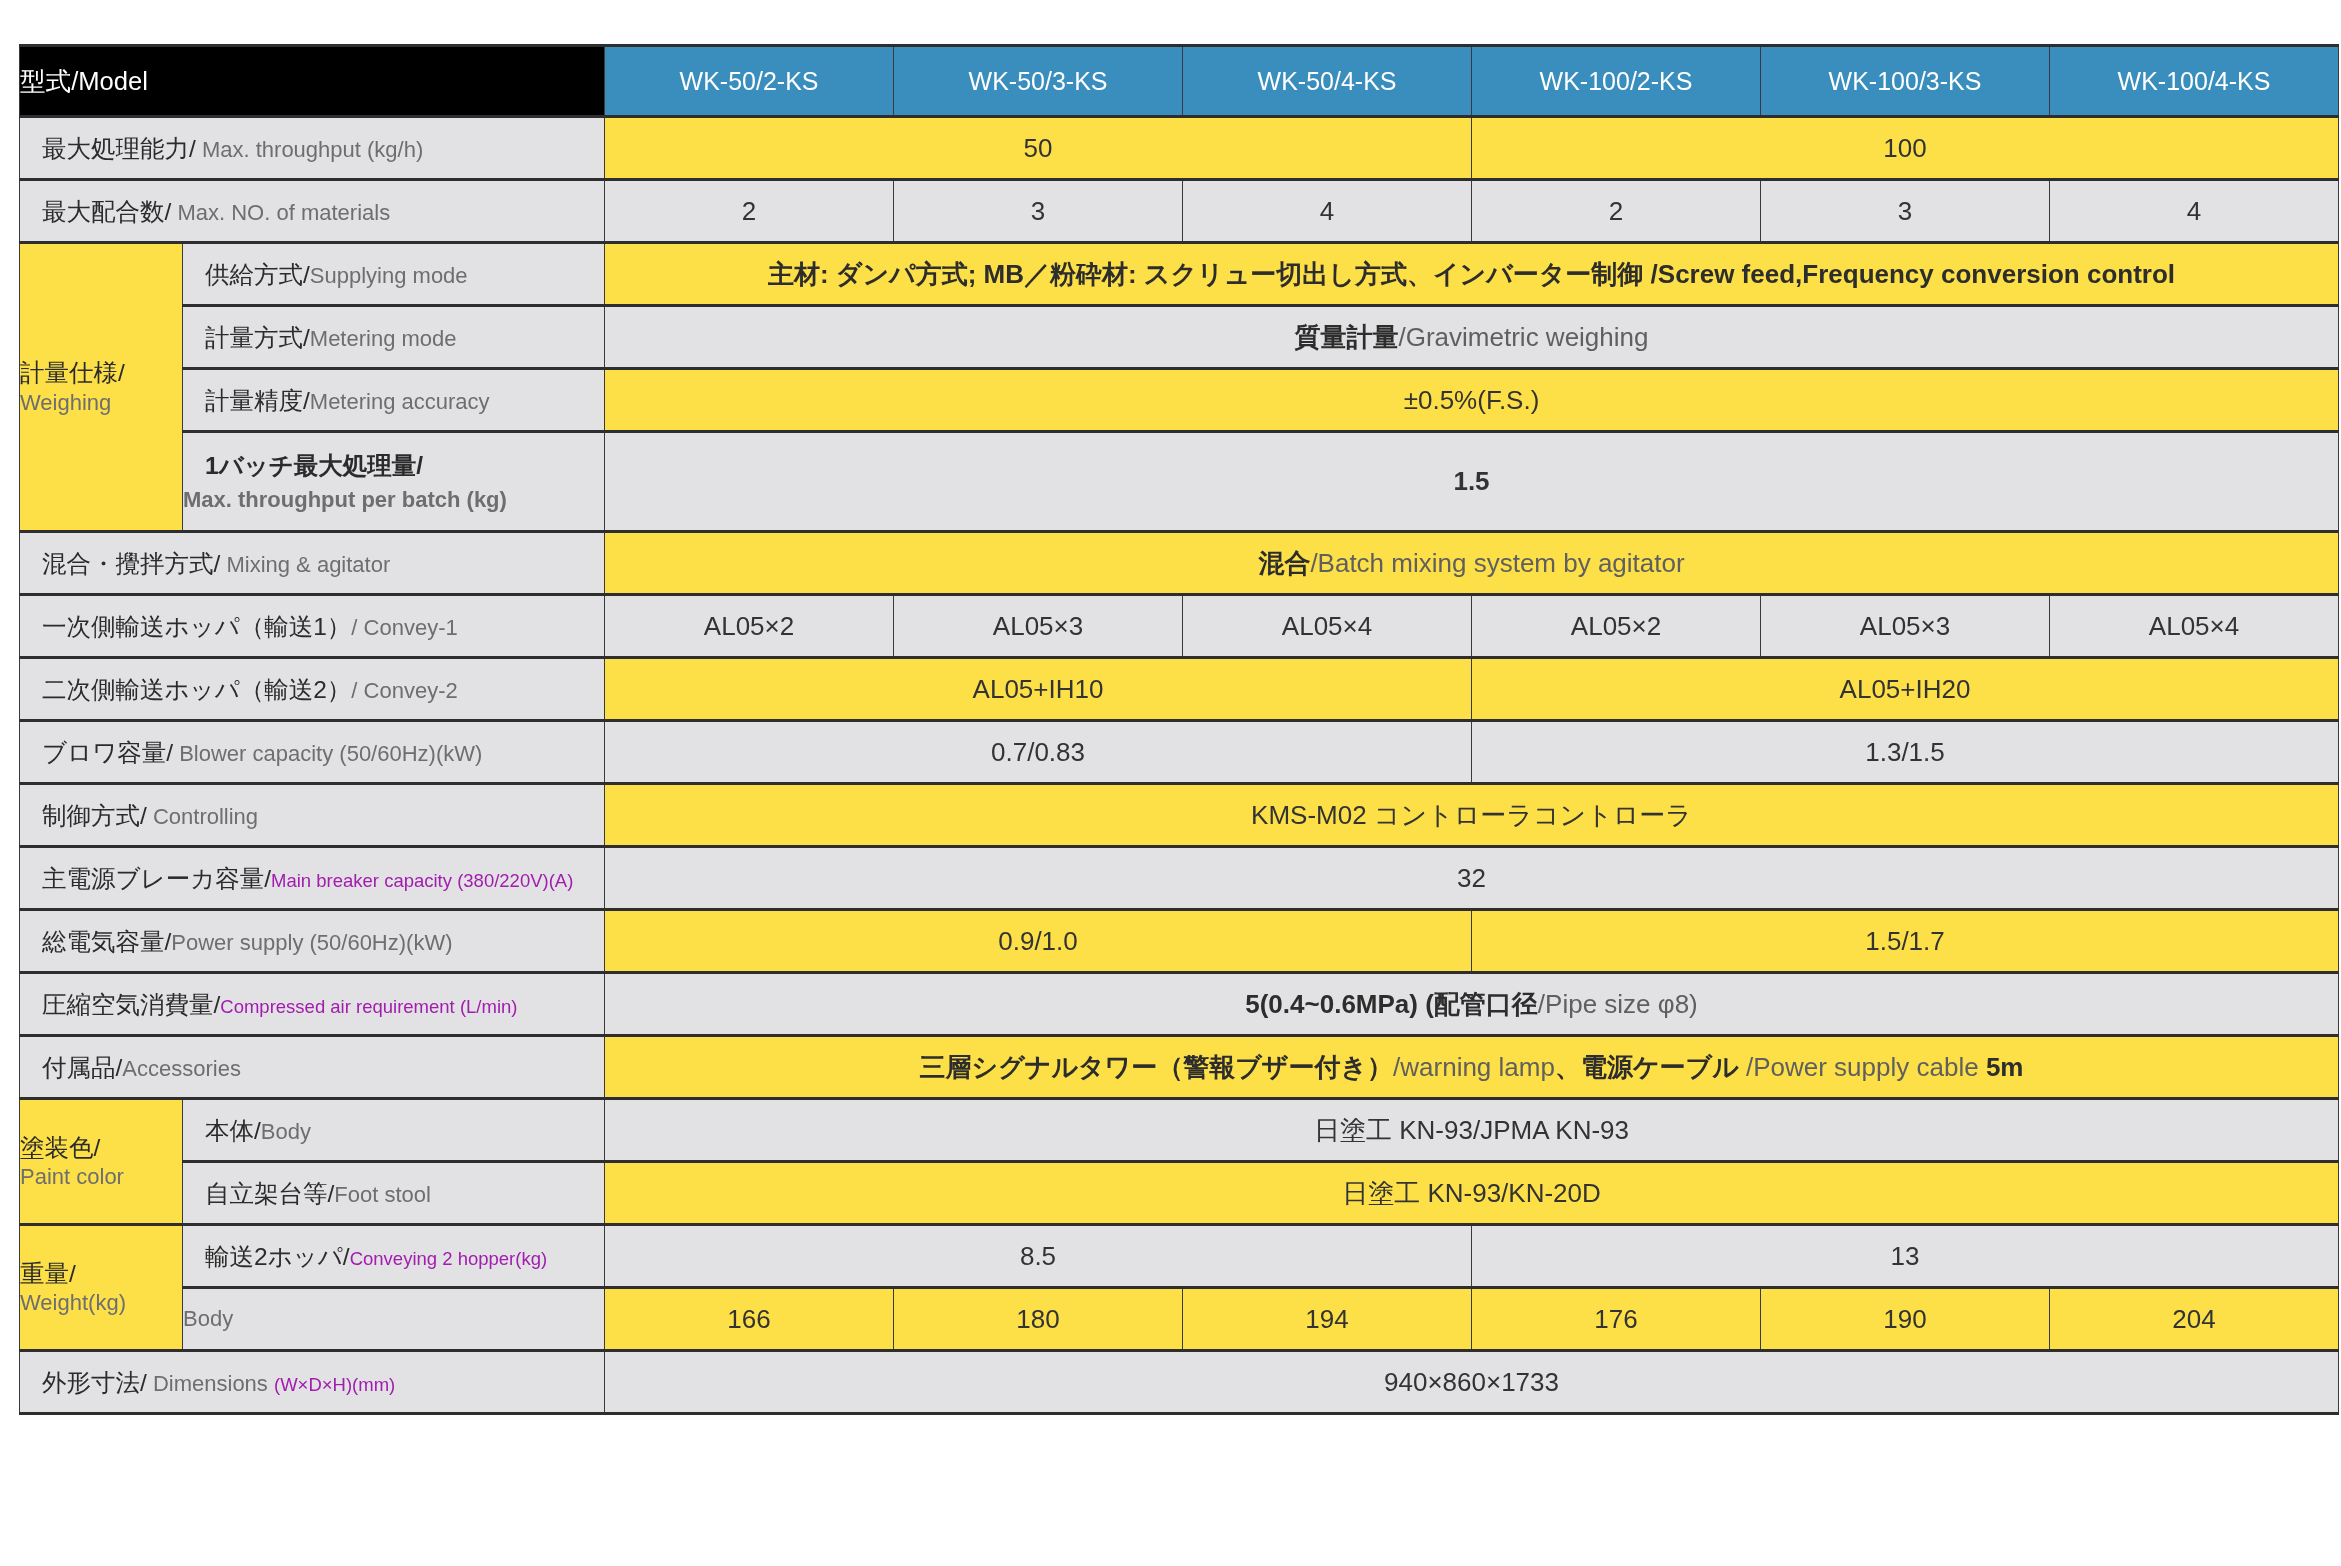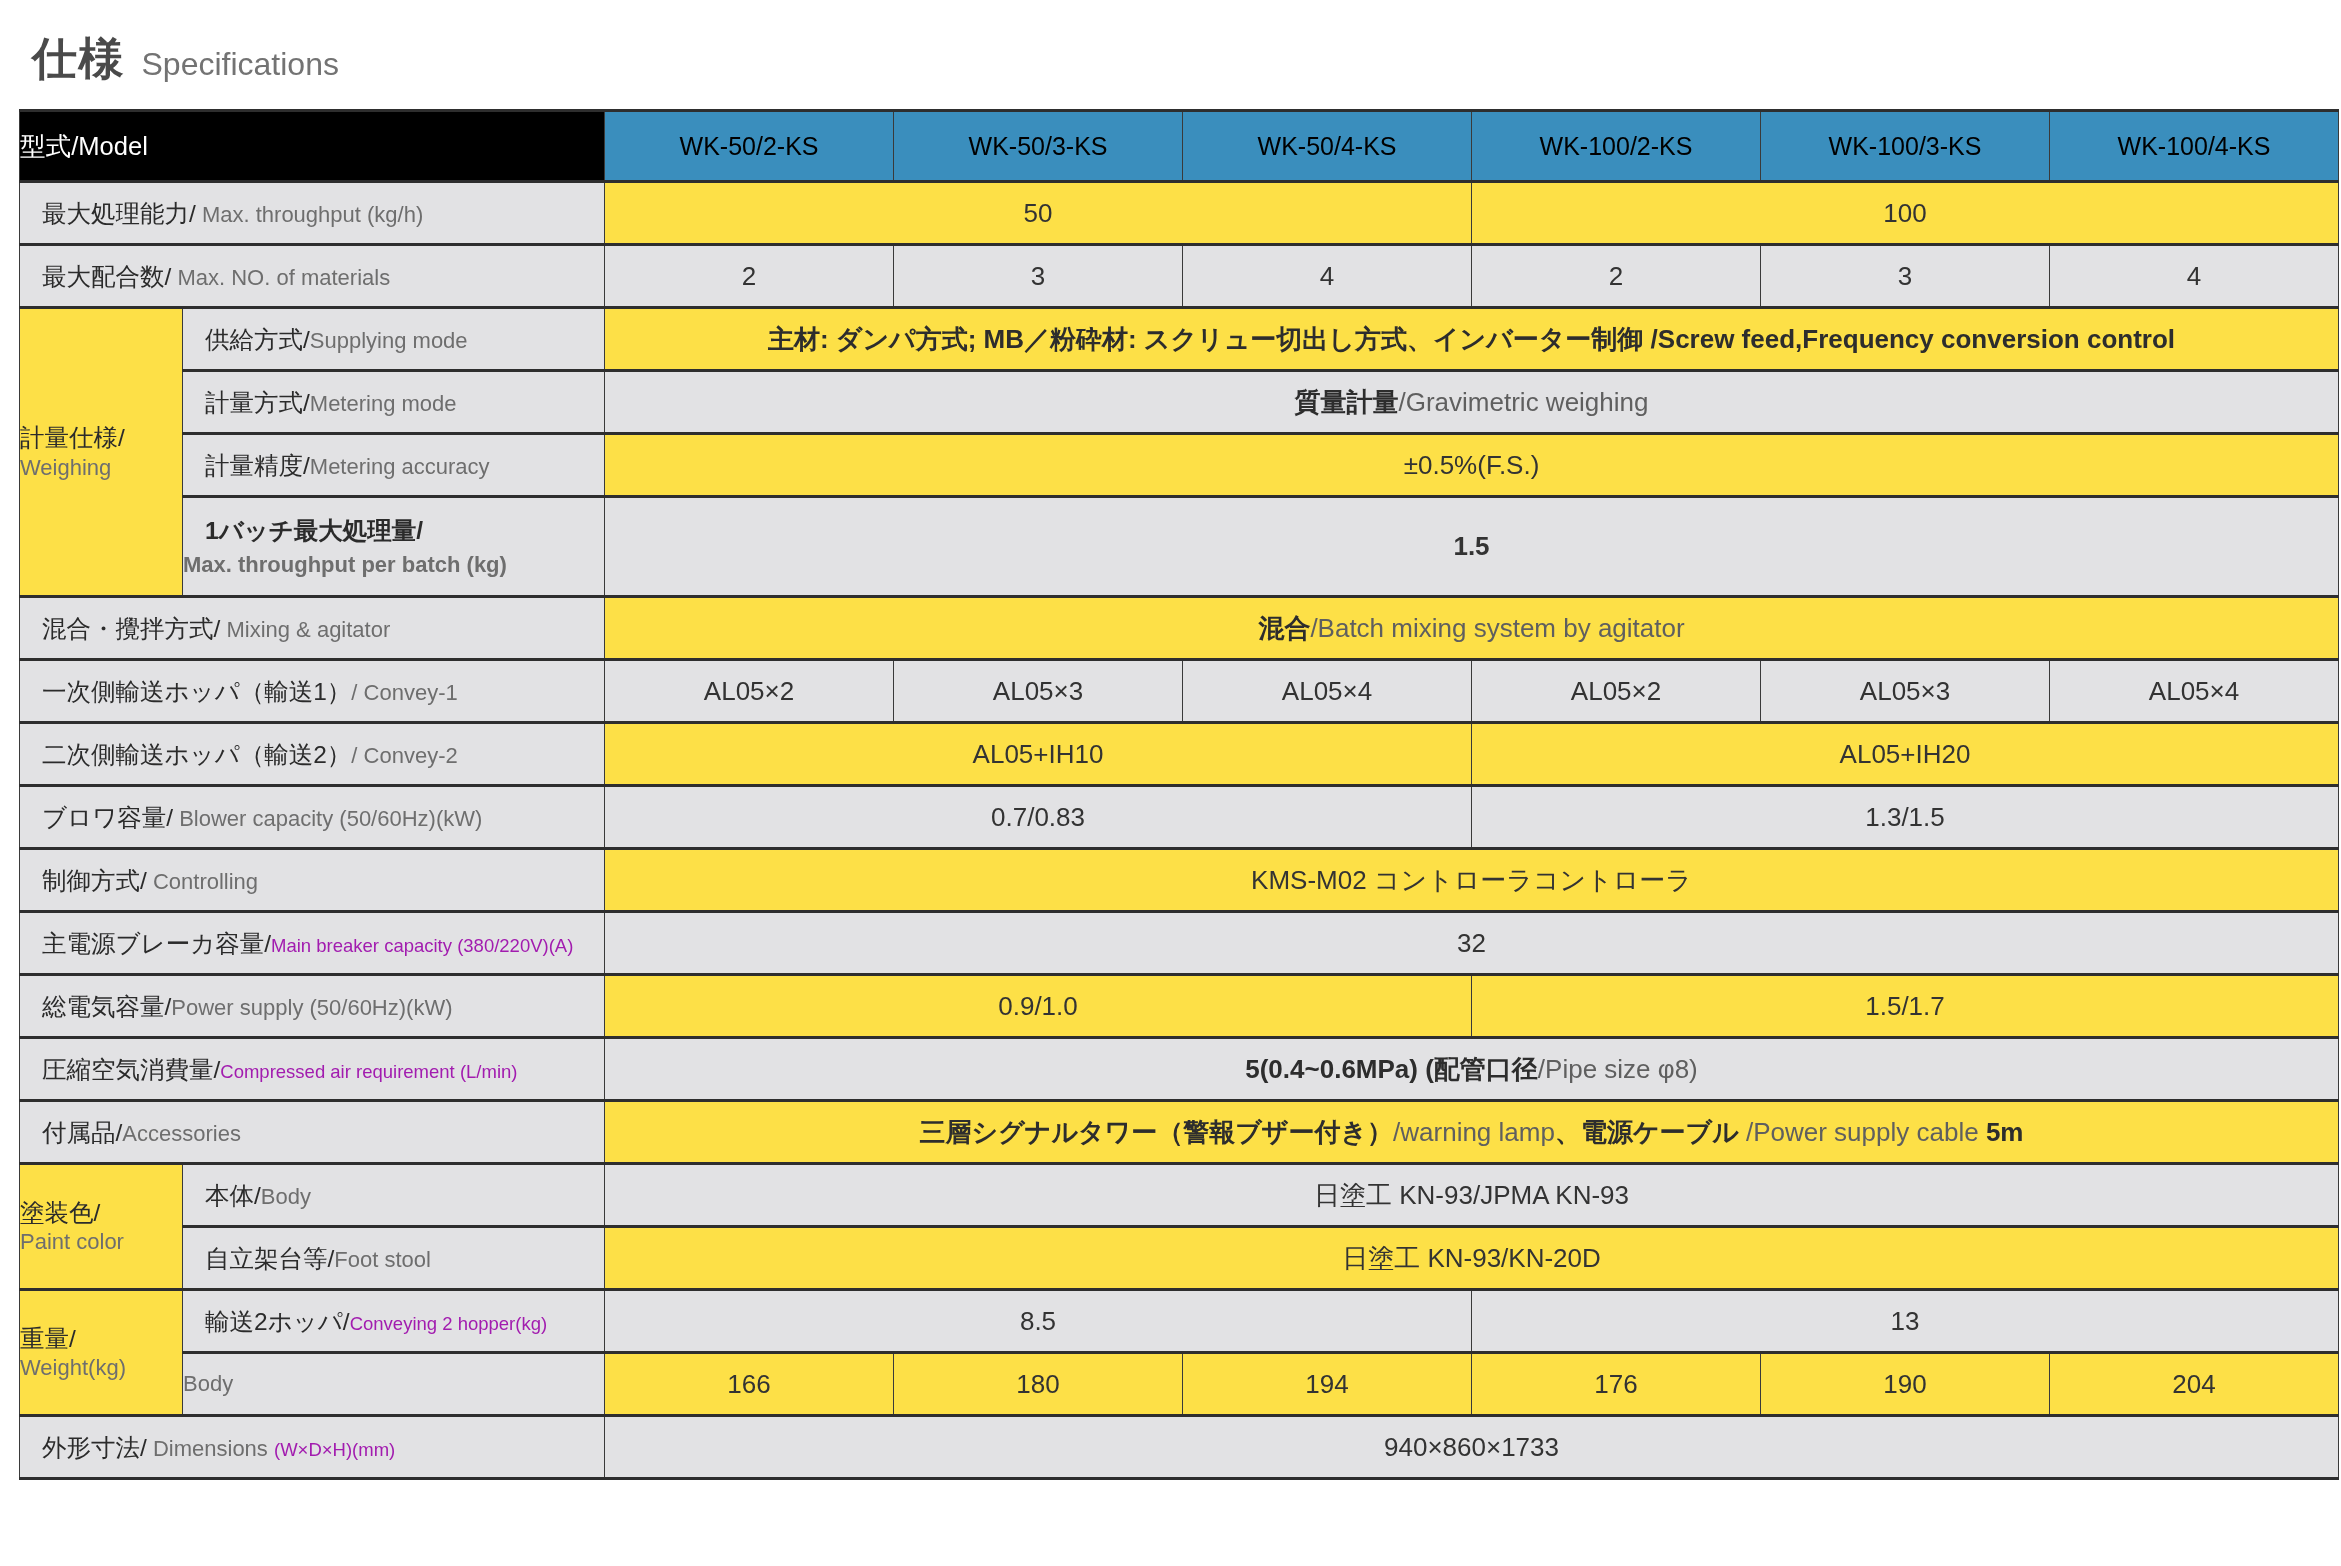--- a/index.html
+++ b/index.html
@@ -12,21 +12,21 @@
 
   table.spec { border-collapse:collapse; table-layout:fixed; width:2317px; margin:28px 0 0 19px; }
   table.spec td { border-left:1.6px solid #3a3a3a; border-right:1.6px solid #3a3a3a;
                   border-top:3.3px solid #2e2e2e; border-bottom:3.3px solid #2e2e2e;
                   vertical-align:middle; overflow:hidden; padding:0; }
   tr { height:63px; }
   tr.head { height:71px; }
   tr.batch { height:100px;font-weight:bold; }
 
   td.hl  { background:#000000; color:#ffffff; font-size:25.6px; padding-left:23px; white-space:nowrap; }
-  td.hm  { background:#3a8ebd; color:#000000; font-size:25px; text-align:center; white-space:nowrap; }
+  td.hm  { background:#3a8ebd; color:#ffffff; font-size:25px; text-align:center; white-space:nowrap; }
 
   td.lab { background:#e2e2e4; padding-left:18.5px; white-space:nowrap; }
   td.grp { background:#fde047; text-align:left; font-size:24.5px; color:#2b2b2b; line-height:1.3; }
   .ja    { font-size:24.5px; color:#2b2b2b;padding-left:22px; }
   .en    { font-size:22px; color:#6e6e6e; }
   .en-sm { font-size:18.5px; color:#a21caf; }
   .lab2 .line { line-height:1.45; }
   td.lab-body { padding-left:82px; }
 
   td.val { background:#fde047; text-align:center; font-size:26px; color:#333333; white-space:nowrap; }
@@ -34,24 +34,20 @@
   .vja { font-weight:bold; color:#2d2d2d; }
   .vgy { color:#5f5f5f; font-weight:normal; }
 
   .note { font-size:27px; color:#2b2b2b; margin:32px 0 0 32px; }
 </style>
 </head>
 <body>
 
 <div class="page">
 
-  <div class="title-block">
-    <span class="title-ja">仕様</span>
-    <span class="title-en">Specifications</span>
-  </div>
 
   <table class="spec">
     <colgroup>
       <col style="width:163px">
         <col style="width:422px">
       <col style="width:289px">
         <col style="width:289px">
         <col style="width:289px">
       <col style="width:289px">
         <col style="width:289px">

